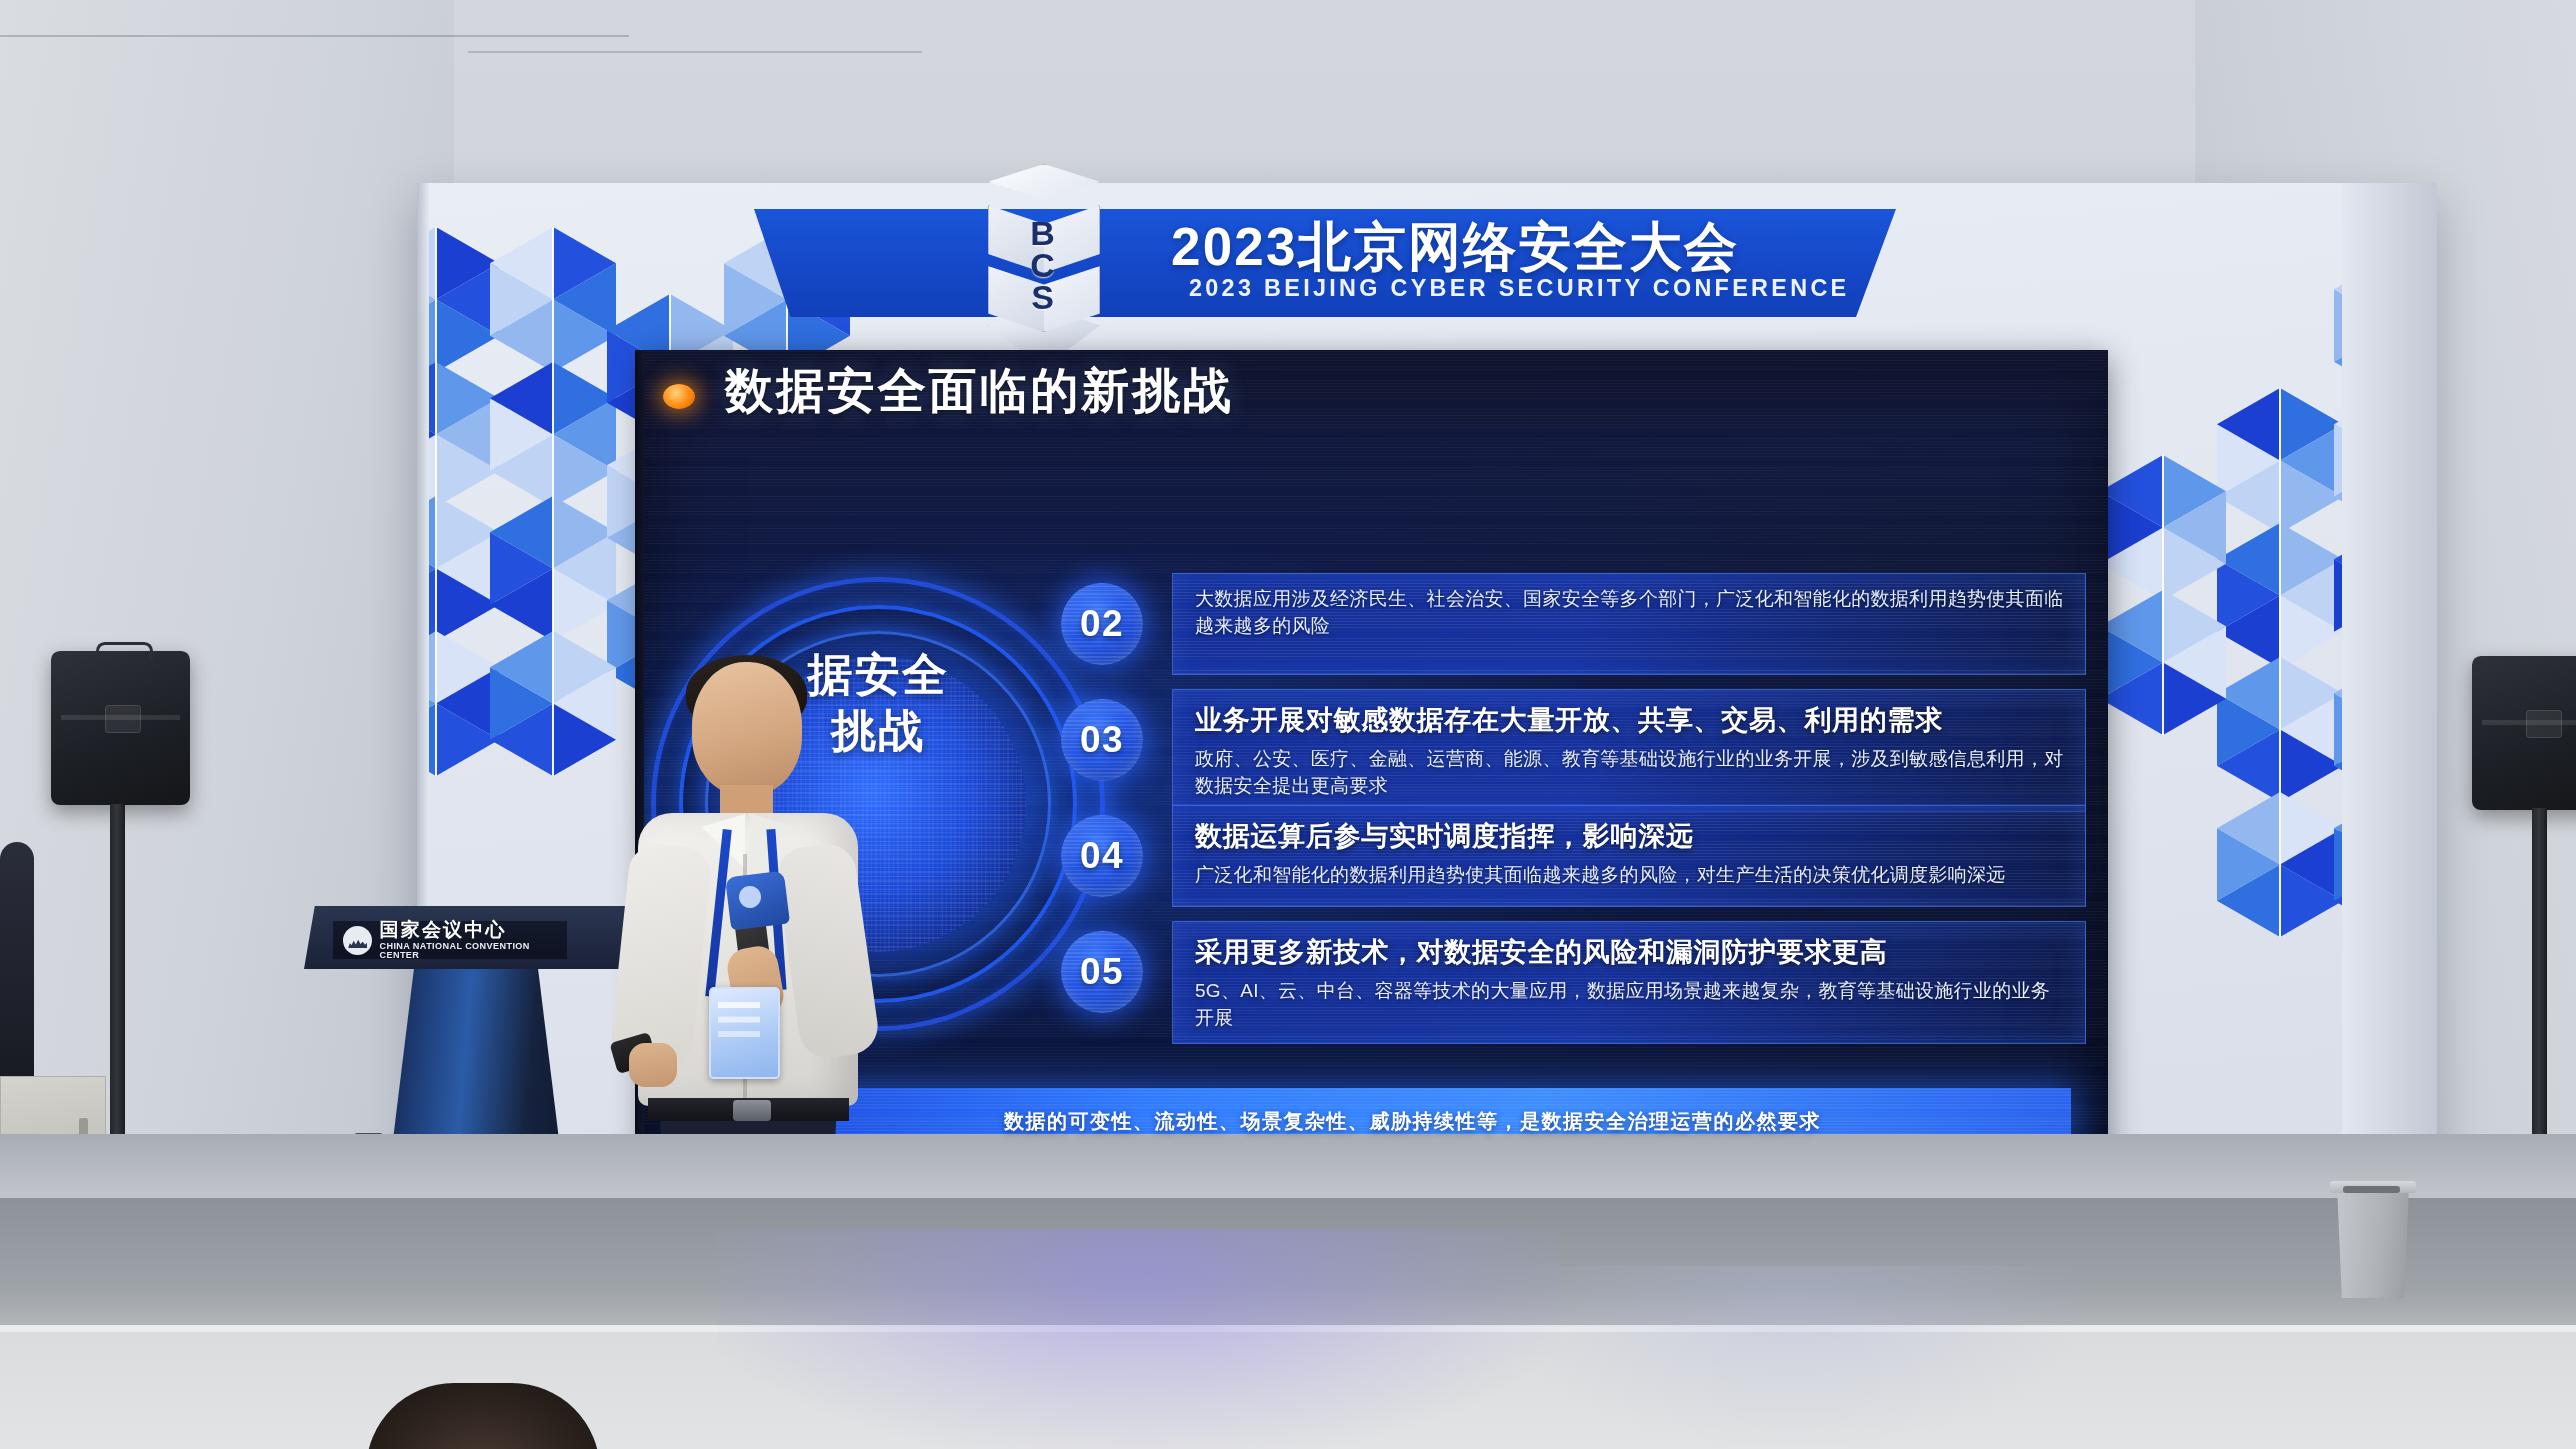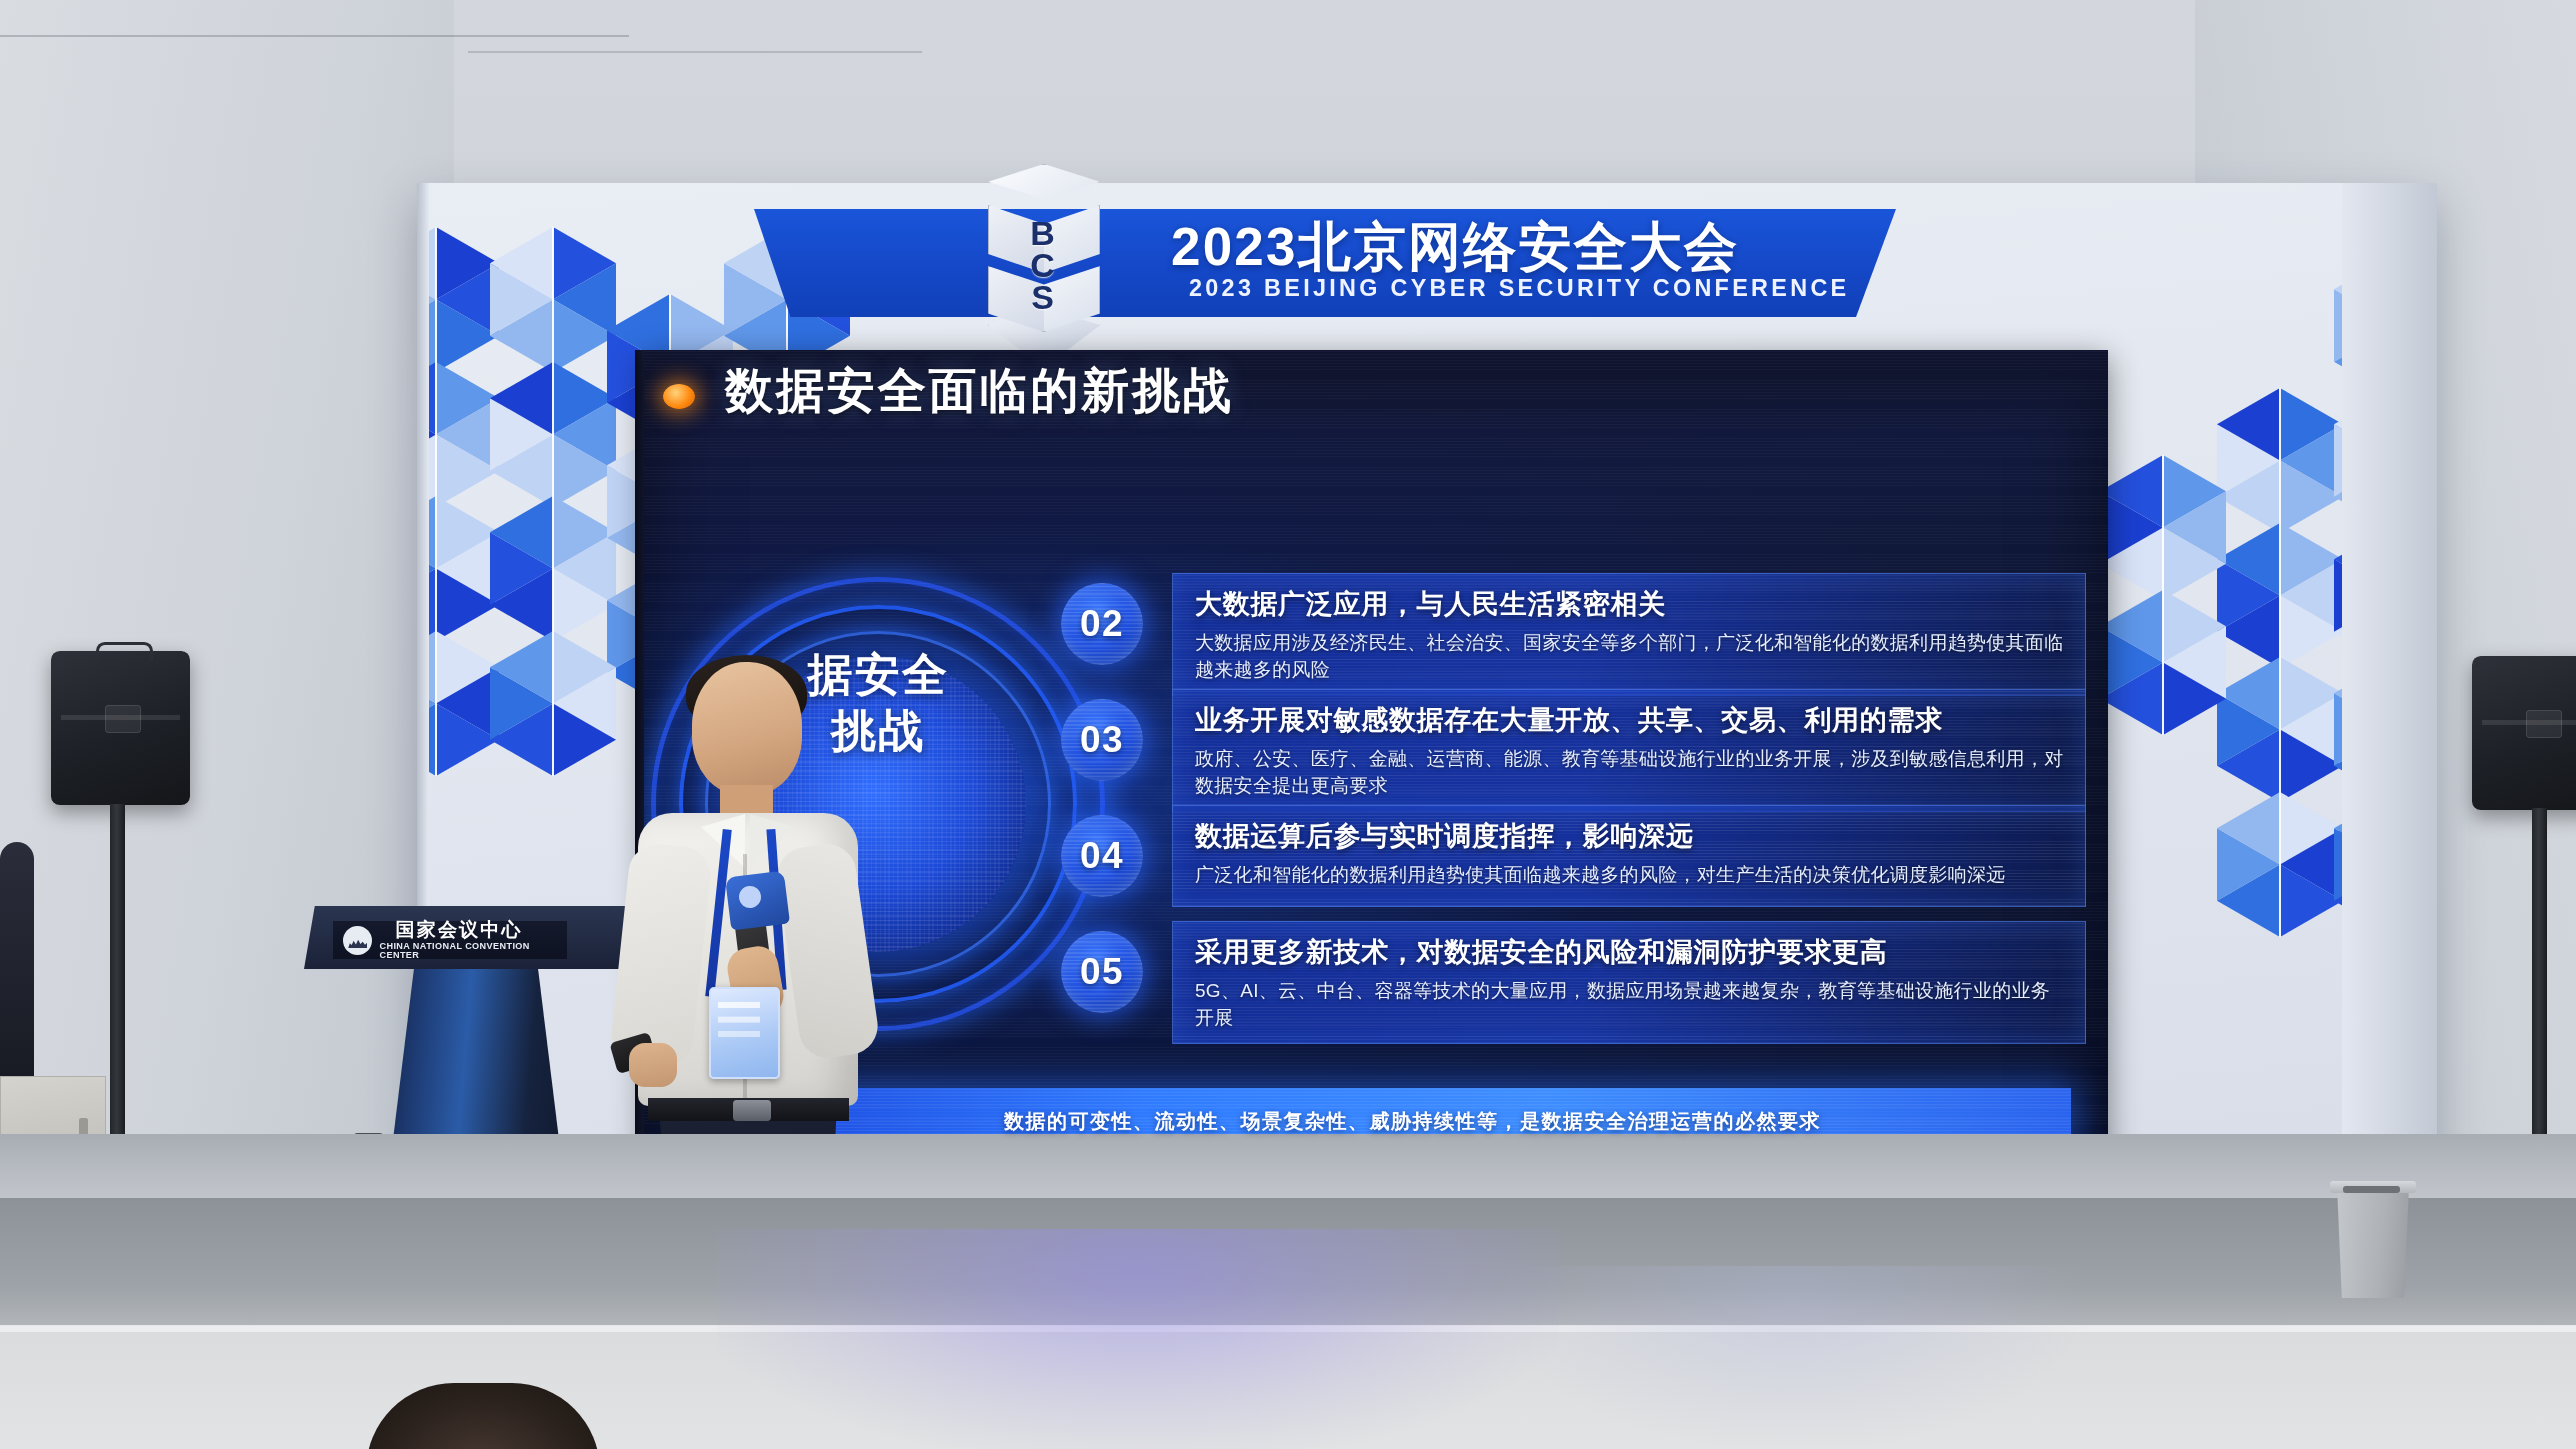--- a/index.html
+++ b/index.html
@@ -137,21 +137,21 @@
     clip-path:polygon(3% 0,100% 0,97% 100%,0 100%);
     box-shadow:0 4.4px 13px rgba(0,0,0,.45);}
   .podium-plate{position:absolute;left:333px;top:921px;width:234px;height:38px;
     background:linear-gradient(180deg,#141a2c,#0e1222);display:flex;align-items:center;gap:7.3px;
     padding-left:10.2px;box-sizing:border-box;}
   .plate-mark{width:29px;height:29px;border-radius:50%;background:#e7ebf2;flex:0 0 auto;
     position:relative;overflow:hidden;}
   .plate-mark::after{content:"";position:absolute;left:5.1px;bottom:6.6px;width:19px;height:10.2px;
     background:#2b3550;clip-path:polygon(0 100%,8% 55%,18% 72%,28% 30%,40% 66%,52% 20%,64% 62%,76% 40%,88% 70%,100% 48%,100% 100%);}
   .plate-txt{display:flex;flex-direction:column;line-height:1;}
-  .plate-cn{color:#fff;font-size:19px;font-weight:bold;letter-spacing:2.2px;margin-left:16px;}
+  .plate-cn{color:#fff;font-size:19px;font-weight:bold;letter-spacing:2.2px;}
   .plate-en{color:#e9edf5;font-size:9.1px;font-weight:bold;letter-spacing:0.4px;margin-top:2.9px;}
 
   .podium-body{position:absolute;left:366px;top:965px;width:220px;height:395px;
     background:linear-gradient(95deg,#10182c 0%,#1d3a72 22%,#2b5ca8 42%,#16233f 68%,#0c1222 100%);
     clip-path:polygon(22% 0,78% 0,100% 100%,0 100%);}
   .podium-base{position:absolute;left:333px;top:1345px;width:293px;height:32px;
     background:linear-gradient(180deg,#1a2034,#0d1120);
     clip-path:polygon(6% 0,94% 0,100% 100%,0 100%);}
 
   
@@ -475,21 +475,20 @@
           <div>挑战</div>
         </div>
     </div>
 
     <div class="list" id="list">
         <div class="row">
           <div class="num-badge">
             <span>02</span>
           </div>
           <div class="bar">
-            <div class="bar-title">大数据广泛应用，与人民生活紧密相关</div>
             <div class="bar-body">大数据应用涉及经济民生、社会治安、国家安全等多个部门，广泛化和智能化的数据利用趋势使其面临越来越多的风险</div>
           </div>
         </div>
         <div class="row">
           <div class="num-badge">
             <span>03</span>
           </div>
           <div class="bar">
             <div class="bar-title">业务开展对敏感数据存在大量开放、共享、交易、利用的需求</div>
             <div class="bar-body">政府、公安、医疗、金融、运营商、能源、教育等基础设施行业的业务开展，涉及到敏感信息利用，对数据安全提出更高要求</div>

